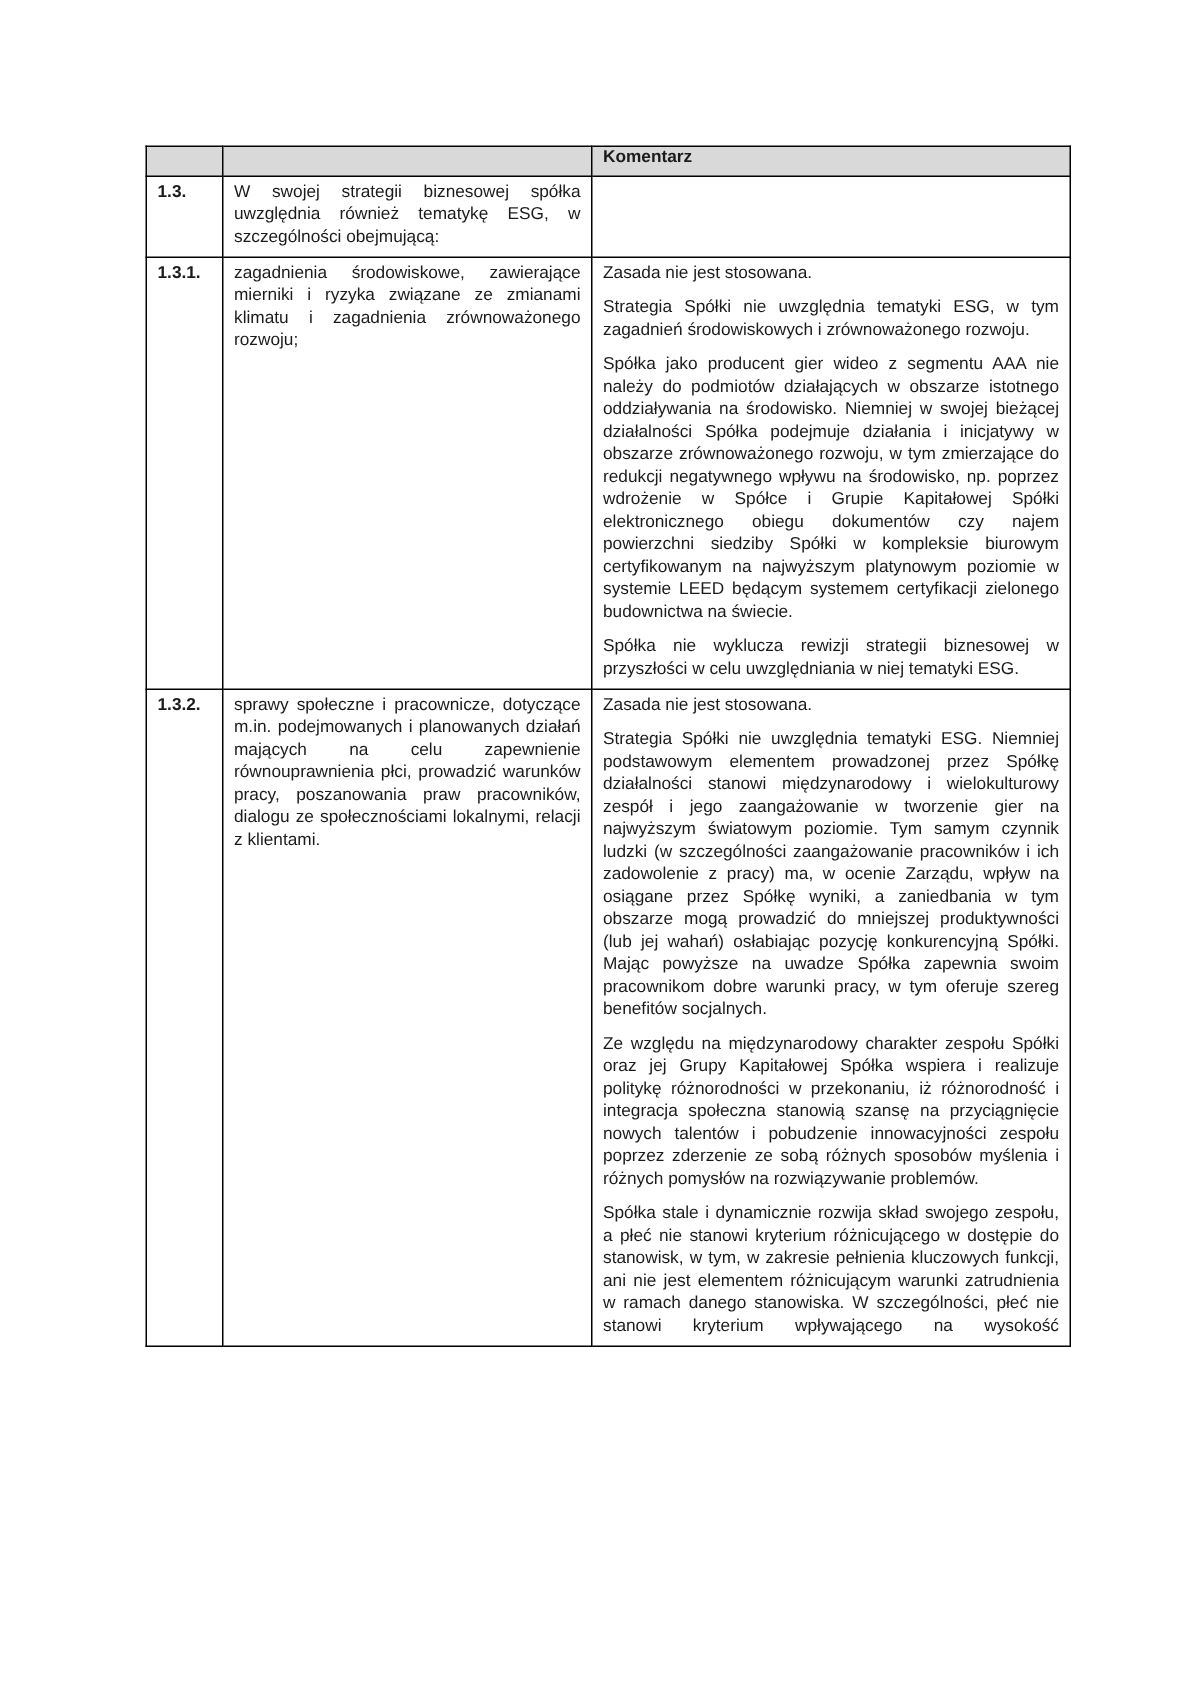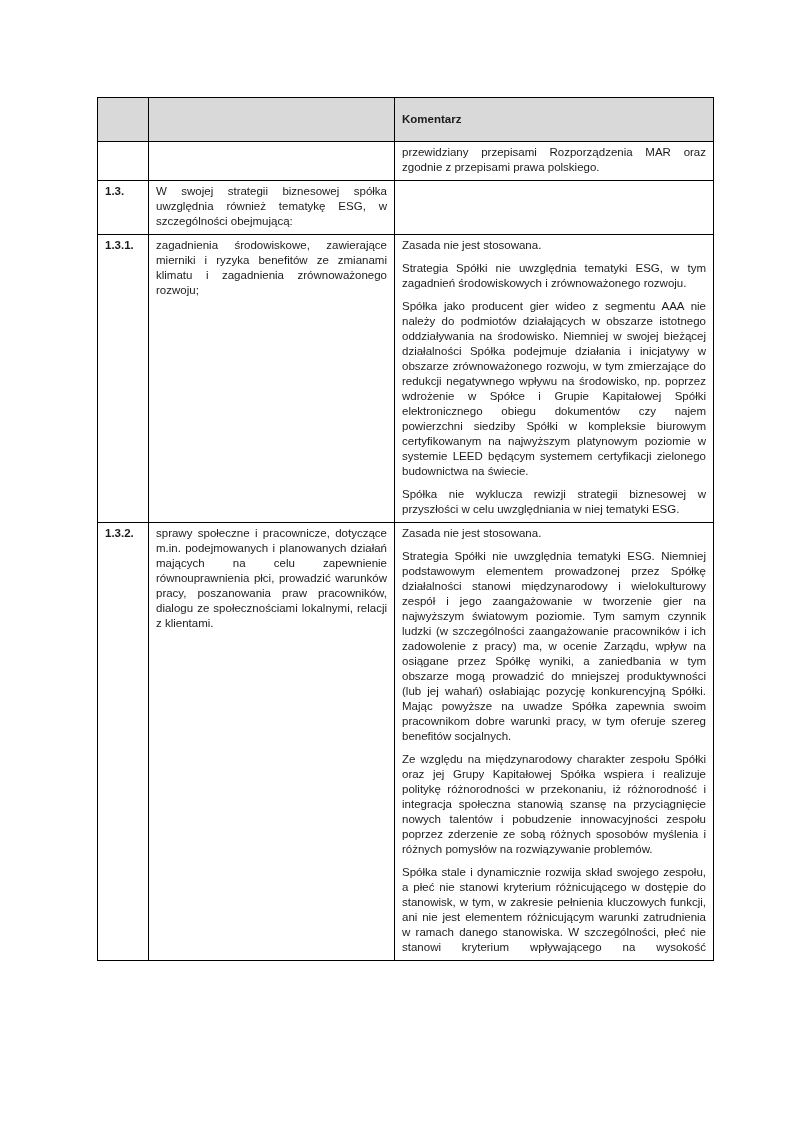--- a/index.html
+++ b/index.html
@@ -26,21 +26,21 @@
     line-height: 15px;
   }
   .doc-table td {
     border: 1px solid #000000;
     vertical-align: top;
     padding: 3px 7px 5px 7px;
   }
   .doc-table thead td {
     background: #d9d9d9;
     font-weight: bold;
-    padding: 14px 7px;
+    padding: 0 7px;
     height: 20px;
   }
   td.cell-number { font-weight: bold; margin-left: 32px; }
   td.cell-principle p {
     font-weight: normal;
     text-align: justify;
   }
   td.cell-comment p {
     text-align: justify;
     margin: 0 0 8px 0;
@@ -63,40 +63,33 @@
     <thead>
       <tr>
         <td class="cell-number"></td>
         <td class="cell-principle"></td>
         <td class="cell-comment">Komentarz</td>
       </tr>
     </thead>
 
     <tbody>
 
-      <tr>
-        <td class="cell-number"></td>
-        <td class="cell-principle"></td>
-        <td class="cell-comment">
-          <p>przewidziany przepisami Rozporządzenia MAR oraz zgodnie z przepisami prawa polskiego.</p>
-        </td>
-      </tr>
 
       <tr>
         <td class="cell-number">1.3.</td>
         <td class="cell-principle">
           <p>W swojej strategii biznesowej spółka uwzględnia również tematykę ESG, w szczególności obejmującą:</p>
         </td>
         <td class="cell-comment"></td>
       </tr>
 
       <tr>
         <td class="cell-number">1.3.1.</td>
         <td class="cell-principle">
-          <p>zagadnienia środowiskowe, zawierające mierniki i ryzyka benefitów ze zmianami klimatu i zagadnienia zrównoważonego rozwoju;</p>
+          <p>zagadnienia środowiskowe, zawierające mierniki i ryzyka związane ze zmianami klimatu i zagadnienia zrównoważonego rozwoju;</p>
         </td>
         <td class="cell-comment">
           <p>Zasada nie jest stosowana.</p>
           <p>Strategia Spółki nie uwzględnia tematyki ESG, w tym zagadnień środowiskowych i zrównoważonego rozwoju.</p>
           <p>Spółka jako producent gier wideo z segmentu AAA nie należy do podmiotów działających w obszarze istotnego oddziaływania na środowisko. Niemniej w swojej bieżącej działalności Spółka podejmuje działania i inicjatywy w obszarze zrównoważonego rozwoju, w tym zmierzające do redukcji negatywnego wpływu na środowisko, np. poprzez wdrożenie w Spółce i Grupie Kapitałowej Spółki elektronicznego obiegu dokumentów czy najem powierzchni siedziby Spółki w kompleksie biurowym certyfikowanym na najwyższym platynowym poziomie w systemie LEED będącym systemem certyfikacji zielonego budownictwa na świecie.</p>
           <p>Spółka nie wyklucza rewizji strategii biznesowej w przyszłości w celu uwzględniania w niej tematyki ESG.</p>
         </td>
       </tr>
 
       <tr>

